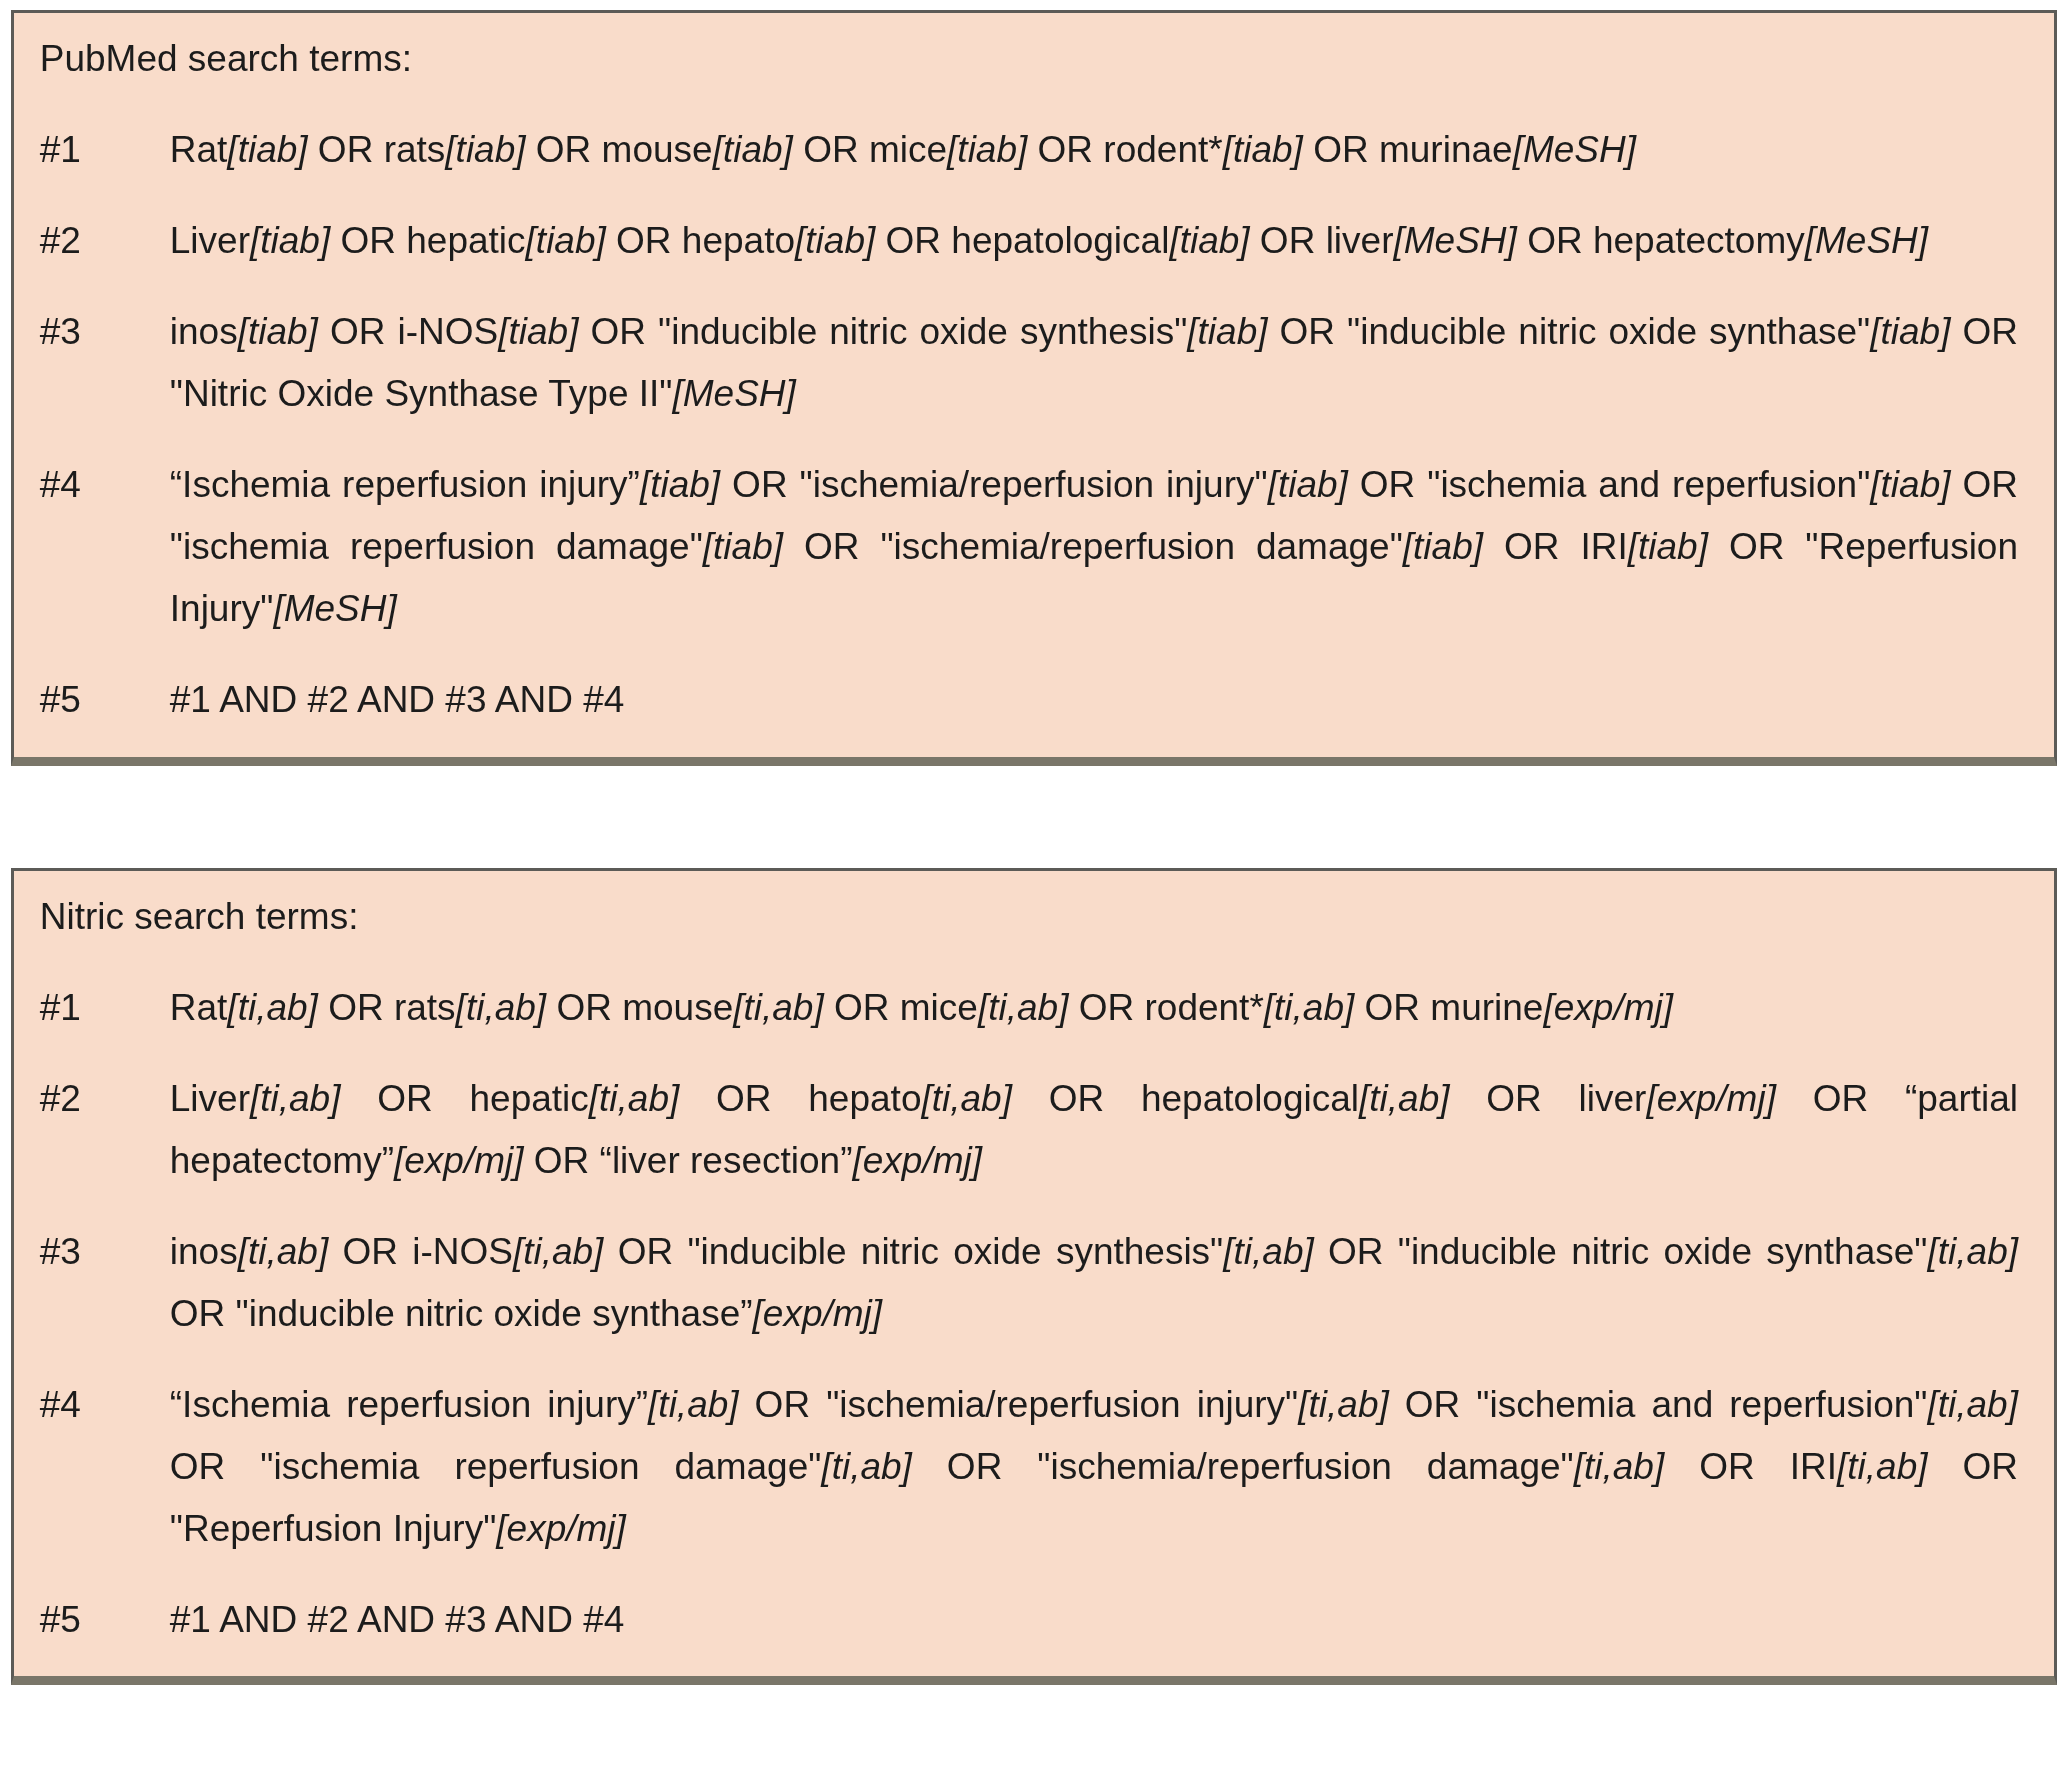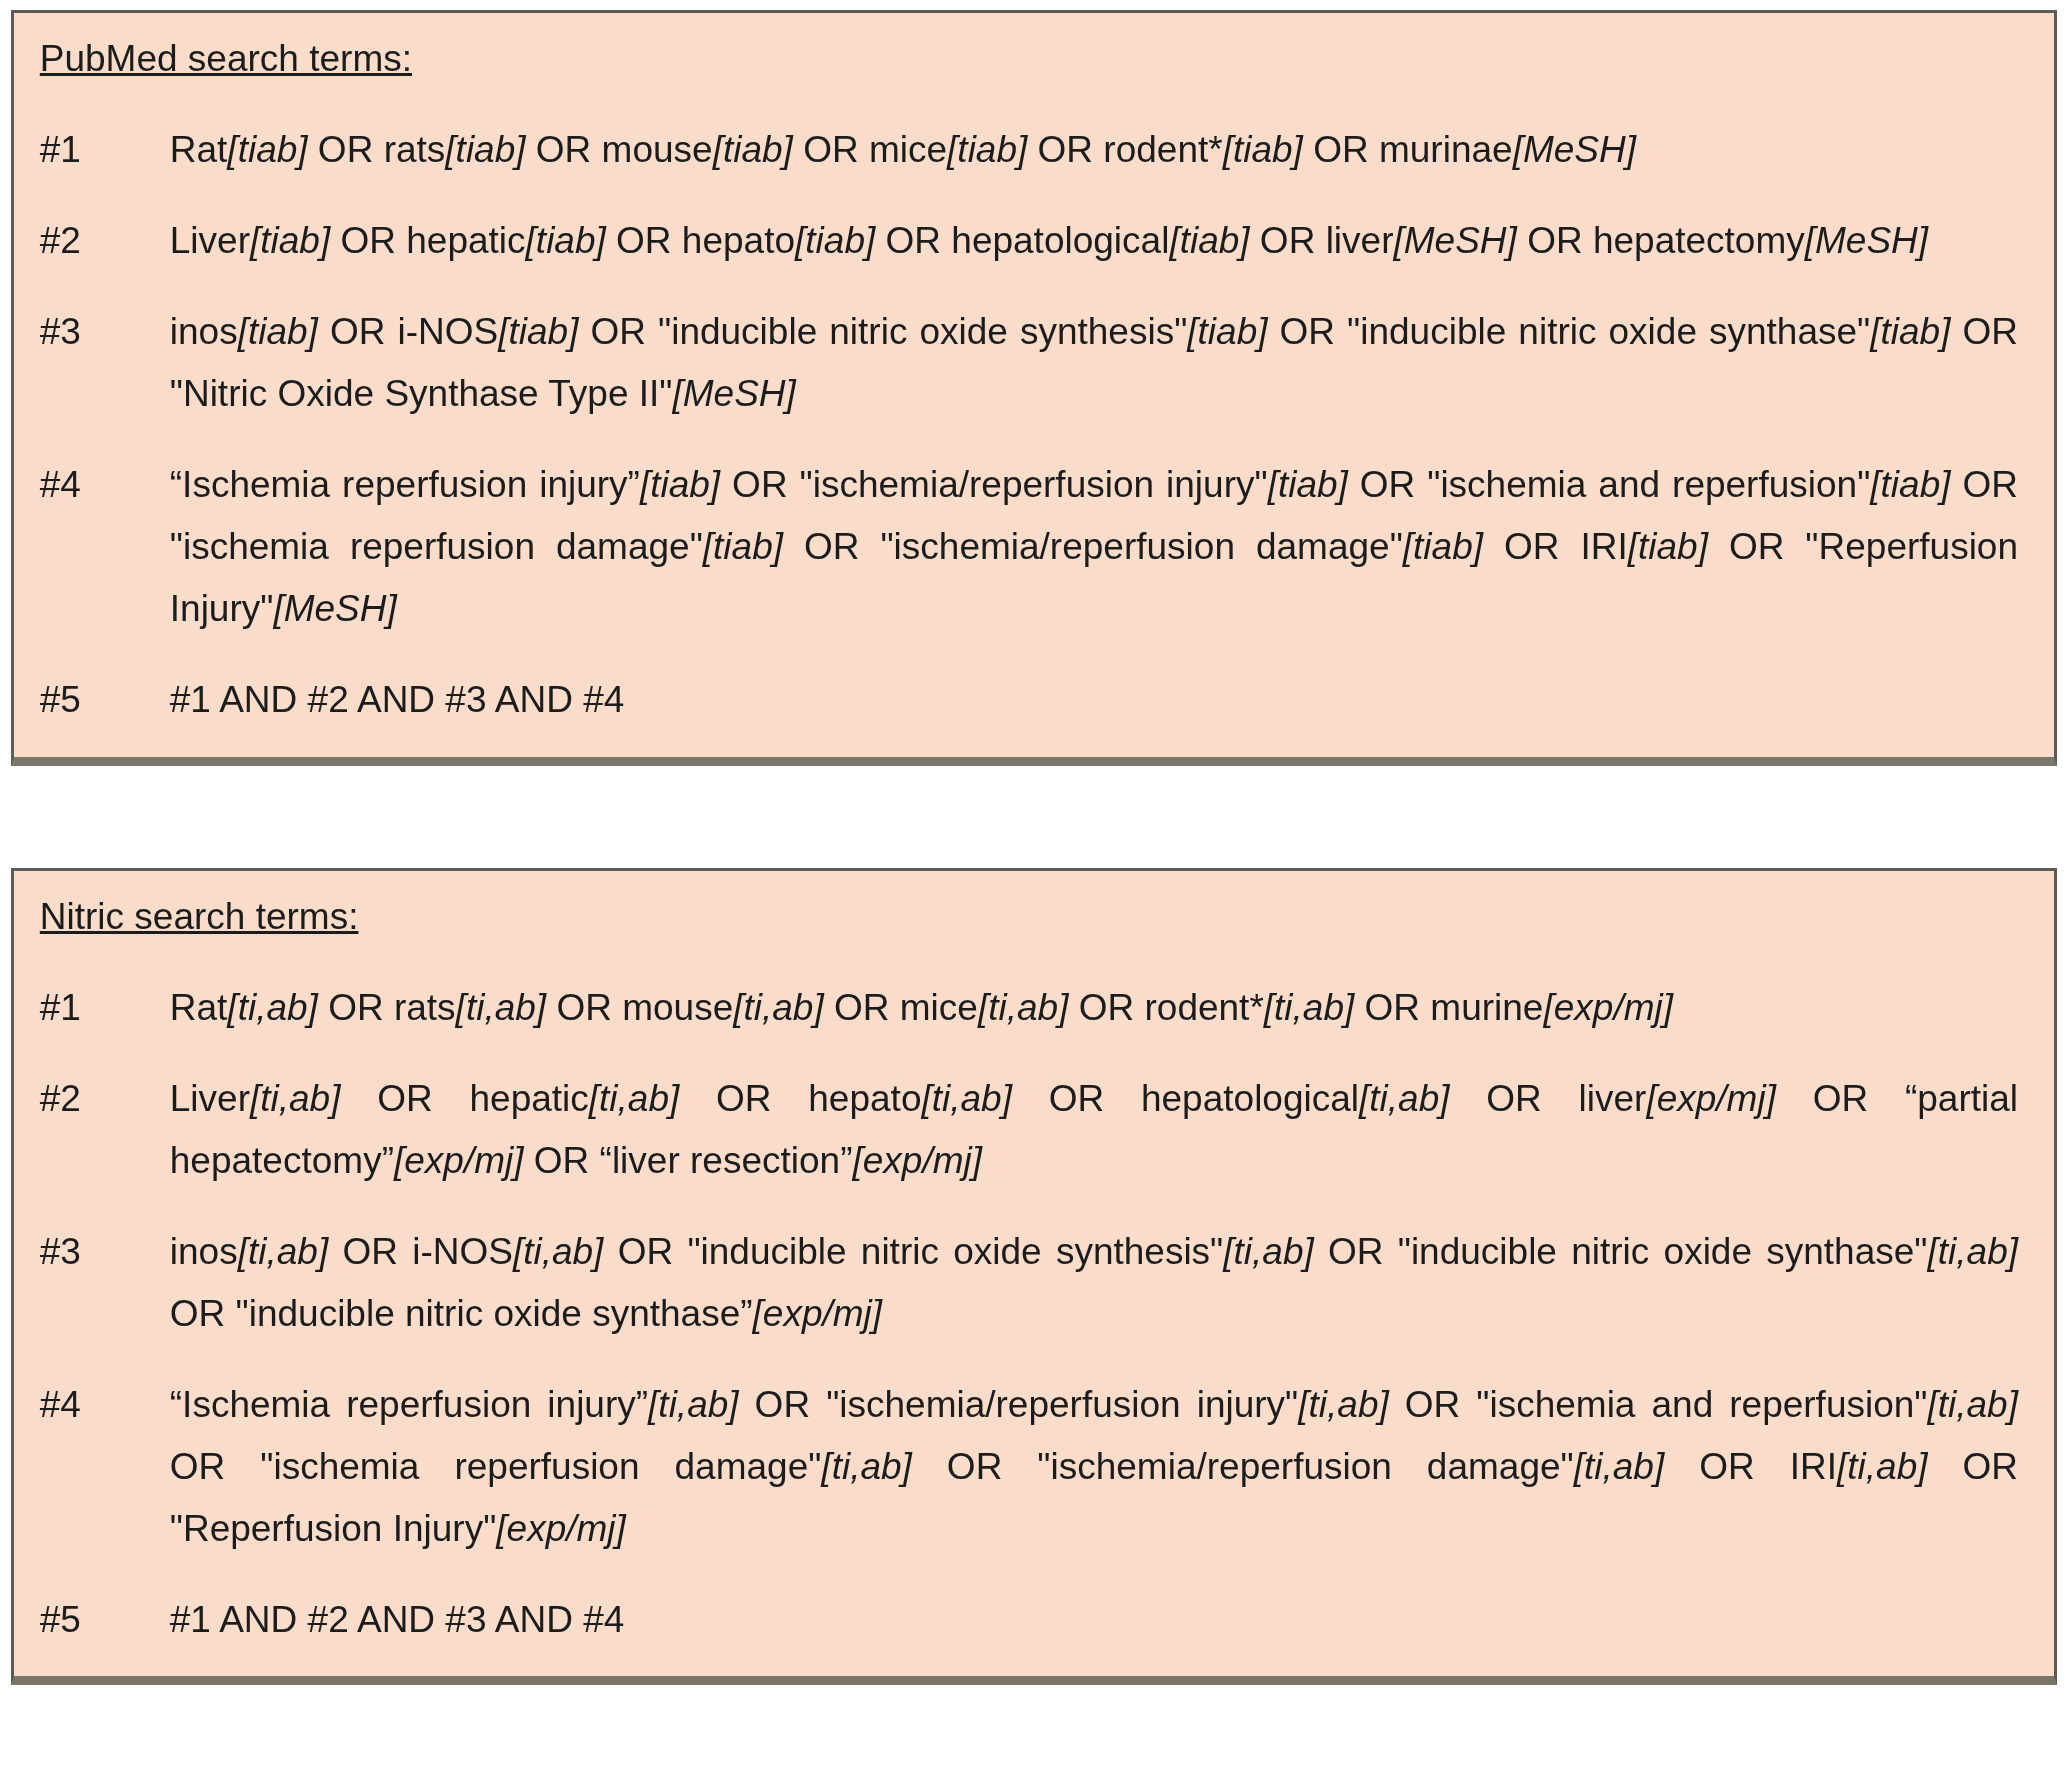--- a/index.html
+++ b/index.html
@@ -26,21 +26,20 @@
     border-bottom:9px solid var(--box-border-bottom);
     padding:15.2px 36px 25.4px 25.4px;
     font-size:37px;
     line-height:62px;
   }
   .box.first{margin-top:10.2px;}
   .box.second{margin-top:102px;}
   .box-title{
     font-weight:normal;
     white-space:nowrap;
-    text-decoration:underline;
   }
   .row{
     display:flex;
     margin-top:29px;
     align-items:flex-start;
   }
   .num{
     flex:0 0 130px;
   }
   .terms{

